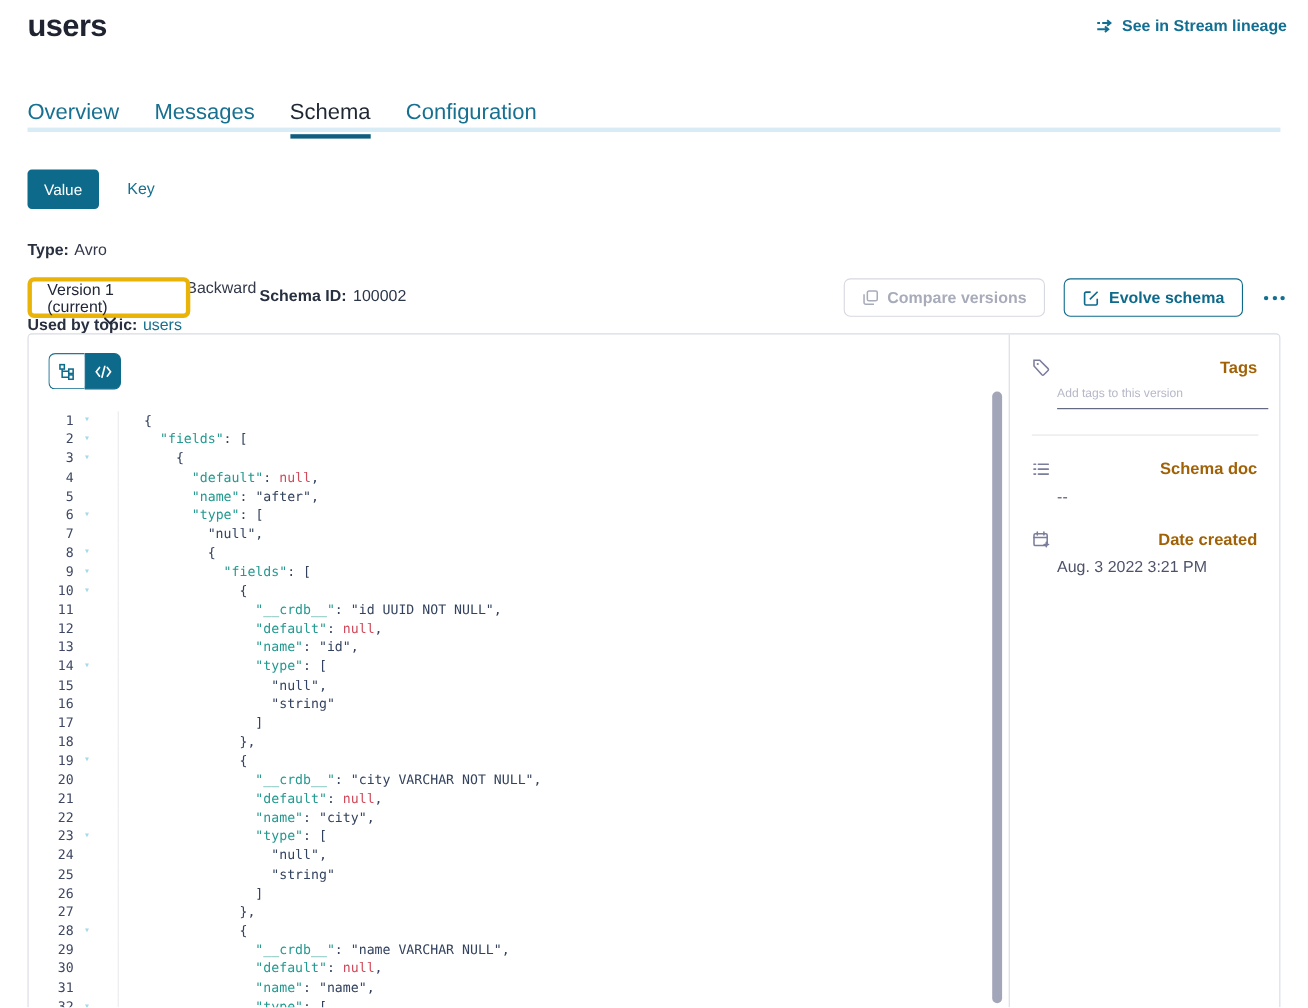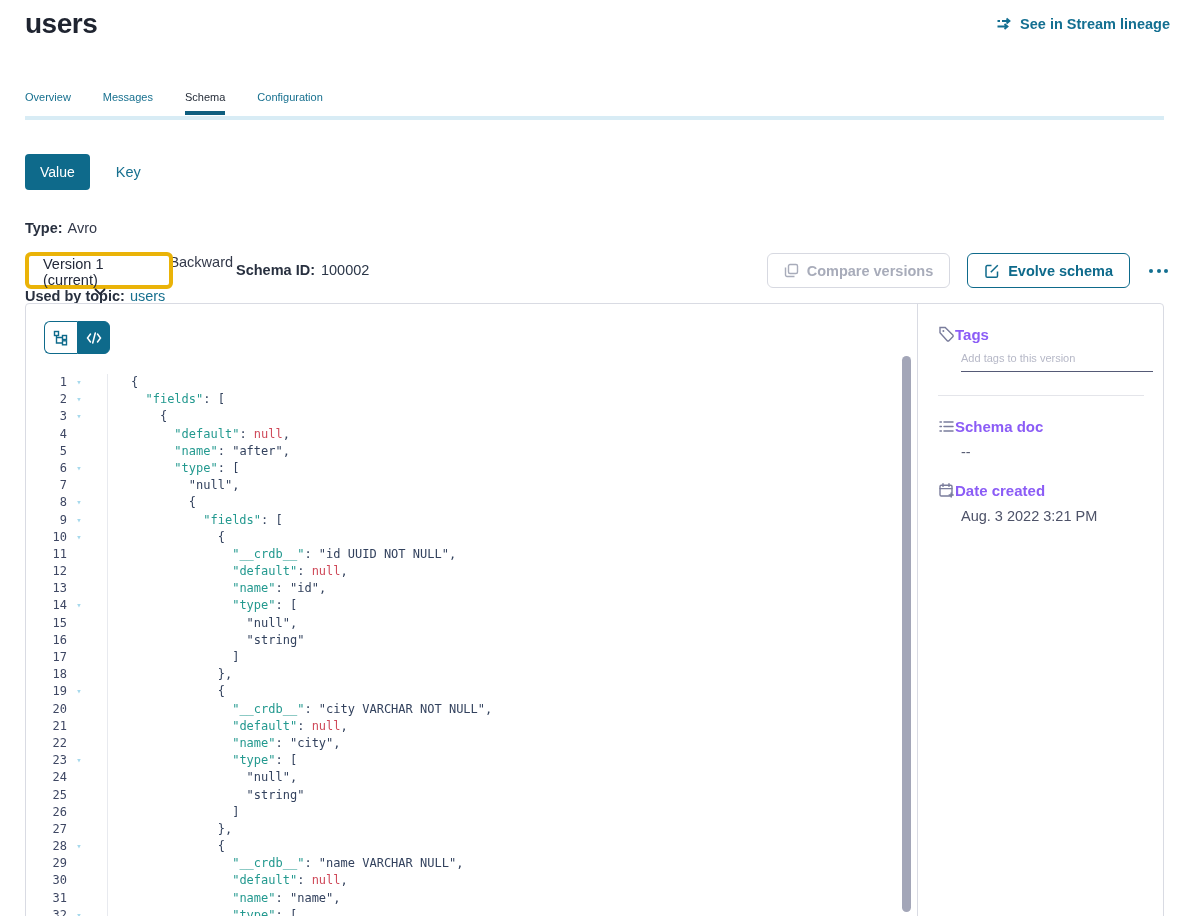--- a/index.html
+++ b/index.html
@@ -13,21 +13,21 @@
     position:absolute; left:25px; top:8px;
     font-size:28px; font-weight:700; letter-spacing:-0.5px; color:#1f2430;
   }
   .lineage-link {
     position:absolute; right:19px; top:16px; display:flex; align-items:center; gap:7px;
     color:#136f91; font-size:14.5px; font-weight:700; cursor:pointer; text-decoration:none;
   }
   
   .tabs { position:absolute; left:25px; top:91px; display:flex; gap:32px; }
   .tab {
-    font-size:11px; font-weight:500; color:#17708f; cursor:pointer;
+    font-size:20px; font-weight:500; color:#17708f; cursor:pointer;
     padding-bottom:8px; position:relative;
   }
   .tab.active { color:#1f2733; }
   .tab.active::after {
     content:''; position:absolute; left:0; right:0; bottom:-4px; height:4px;
     background:#0e5e7f; z-index:2;
   }
   .tabs-band { position:absolute; left:25px; right:25px; top:116px; height:4px; background:#d8ecf5; }
   
   .vk-row { position:absolute; left:25px; top:154px; display:flex; align-items:center; }
@@ -88,21 +88,21 @@
   .code-text { padding-left:23px; white-space:pre; color:#33425e; }
   .tk-key { color:#23998f; }
   .tk-str { color:#33425e; }
   .tk-null { color:#cf4a5a; }
   .scrollbar-thumb {
     position:absolute; right:6px; top:52px; width:9px; height:556px;
     background:#a3a6b8; border-radius:5px; cursor:pointer;
   }
   
   .sidebar { width:246px; flex:none; border-left:1px solid #d9dbe3; padding:22px 20px 0 20px; }
-  .sb-heading { display:flex; align-items:center; font-size:15px; font-weight:700; color:#8b5cf6; }
+  .sb-heading { display:flex; align-items:center; gap:7px; font-size:15px; font-weight:700; color:#a16207;justify-content:space-between; }
   .sb-heading svg { flex:none; }
   .sb-content { margin-left:23px; }
   .tags-input {
     border:none; outline:none; border-bottom:1px solid #555a76; width:192px;
     font-size:11px; padding:9px 0 7px 0; color:#33394a; background:transparent;
     font-family:"Liberation Sans", sans-serif;
   }
   .tags-input::placeholder { color:#b6b8c7; }
   .sb-divider { height:1px; background:#e4e5ea; margin:23px 0 0 0; width:206px; }
   .sb-section { margin-top:22px; }

